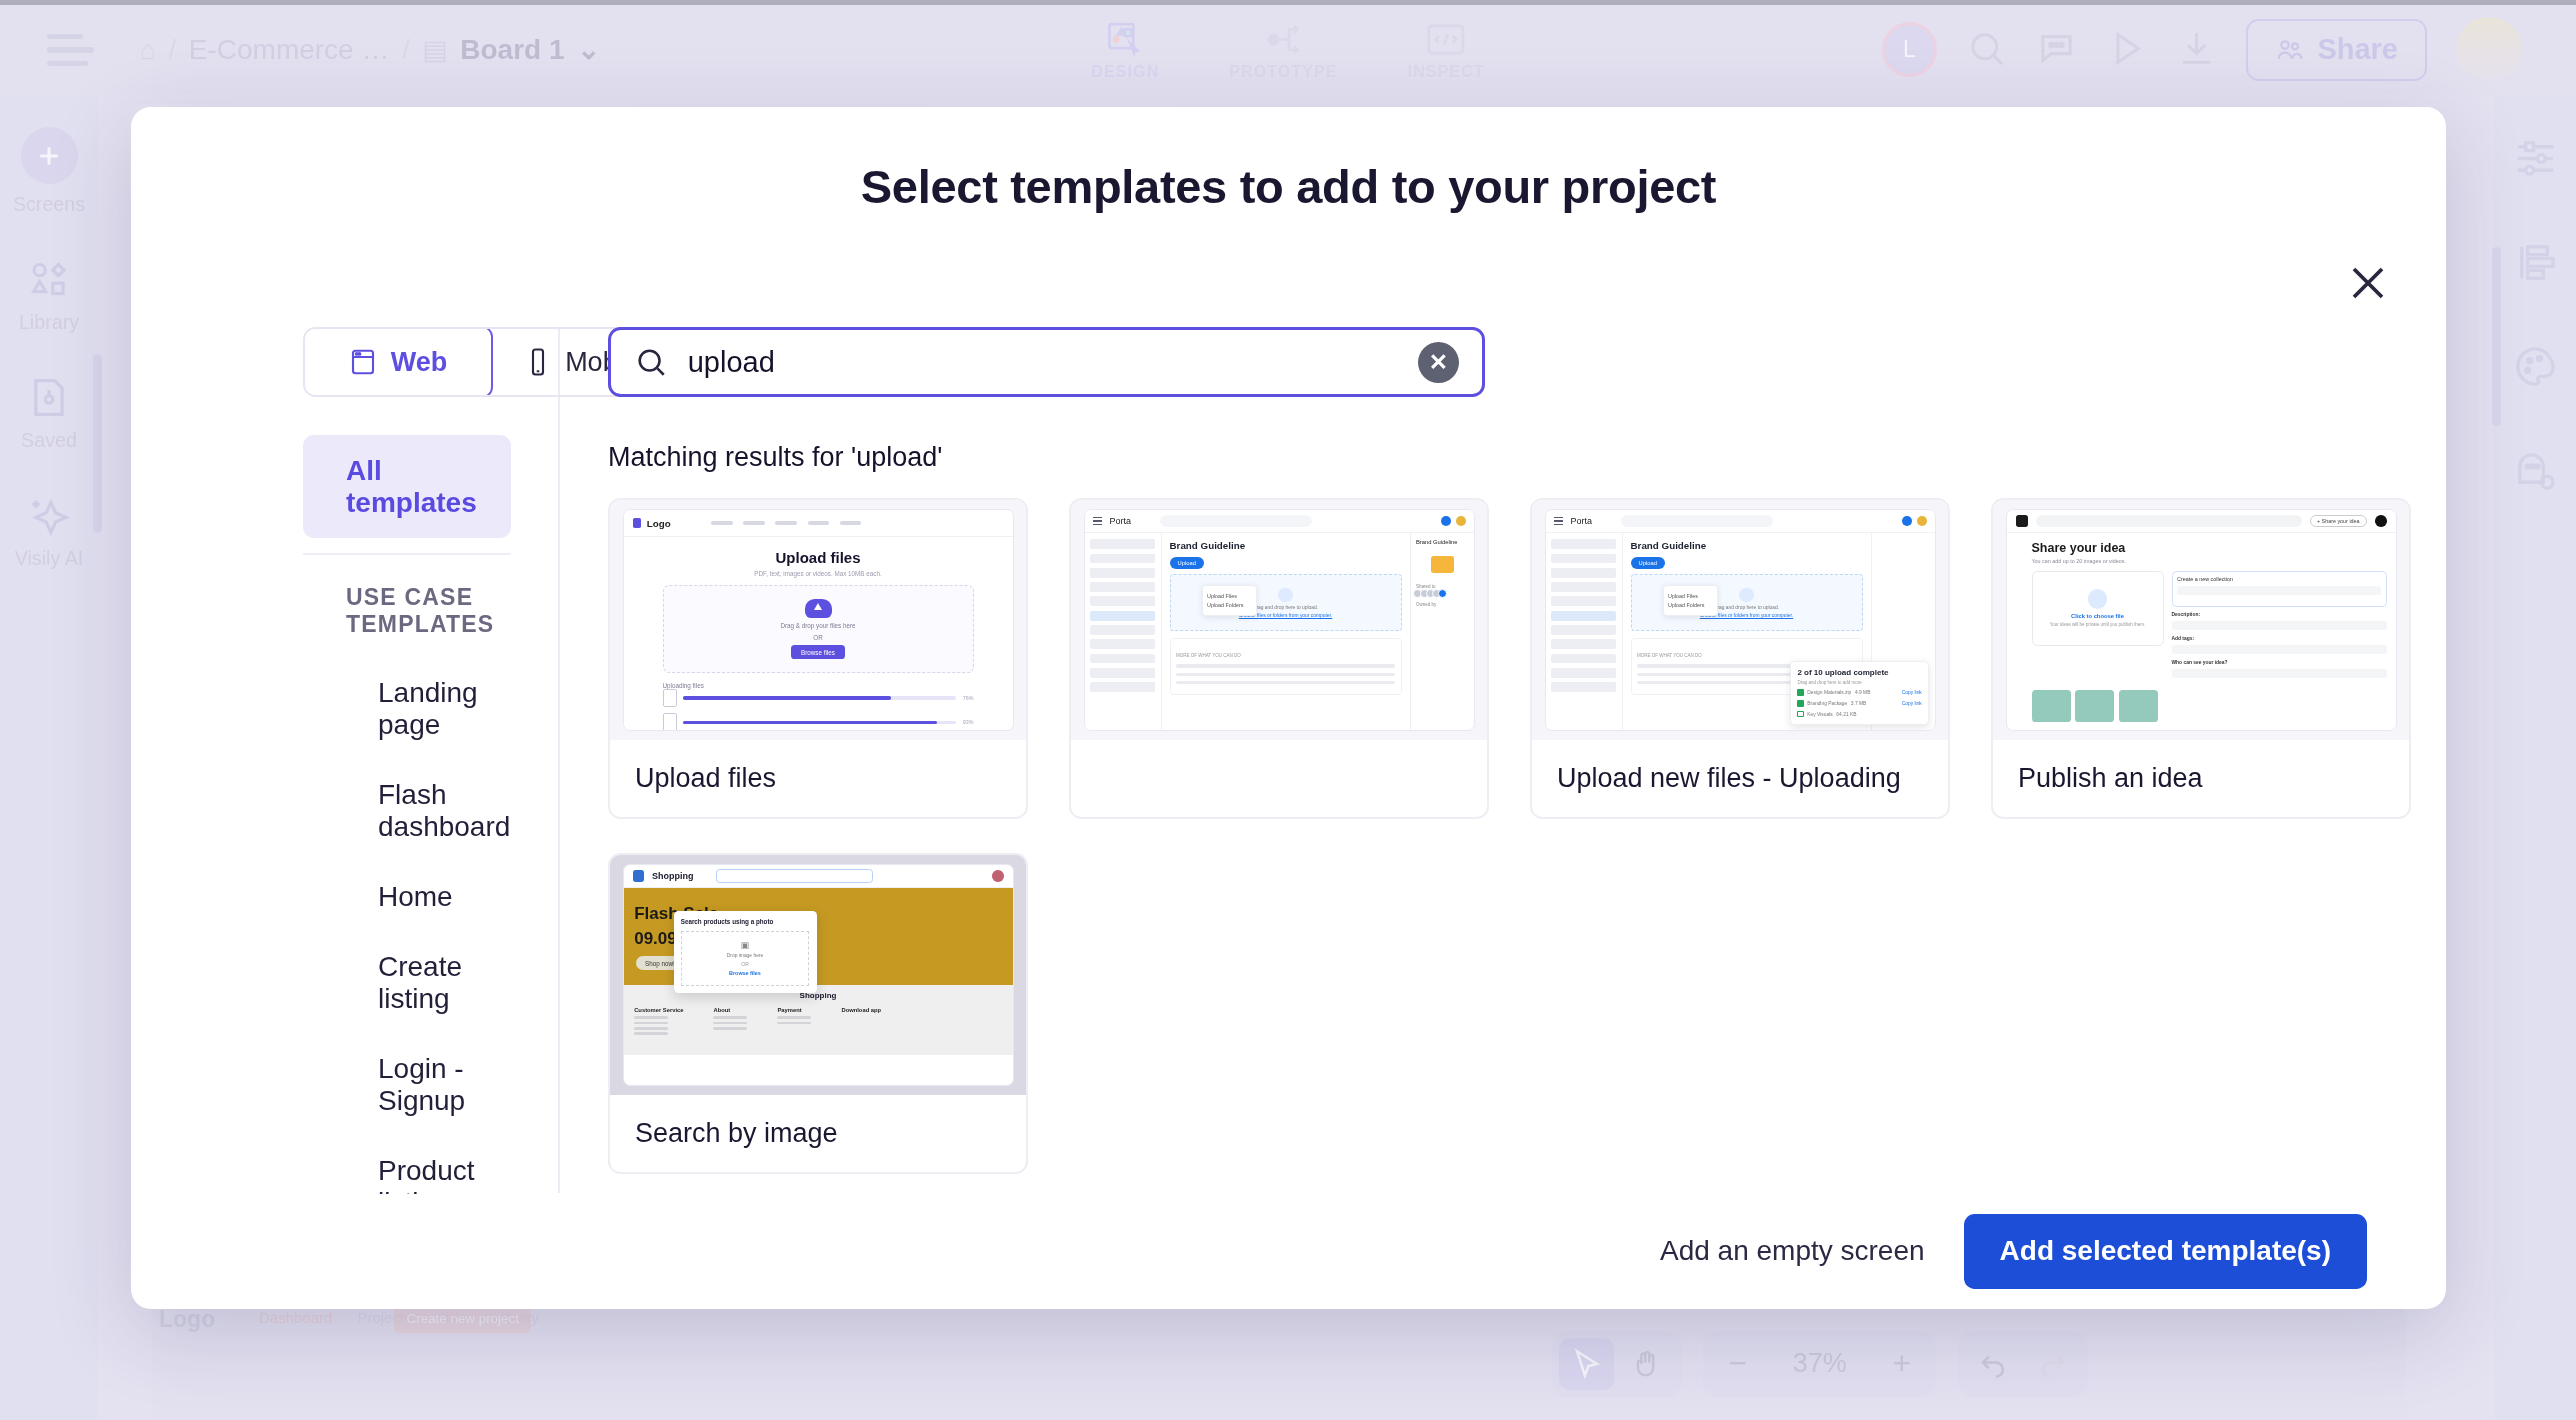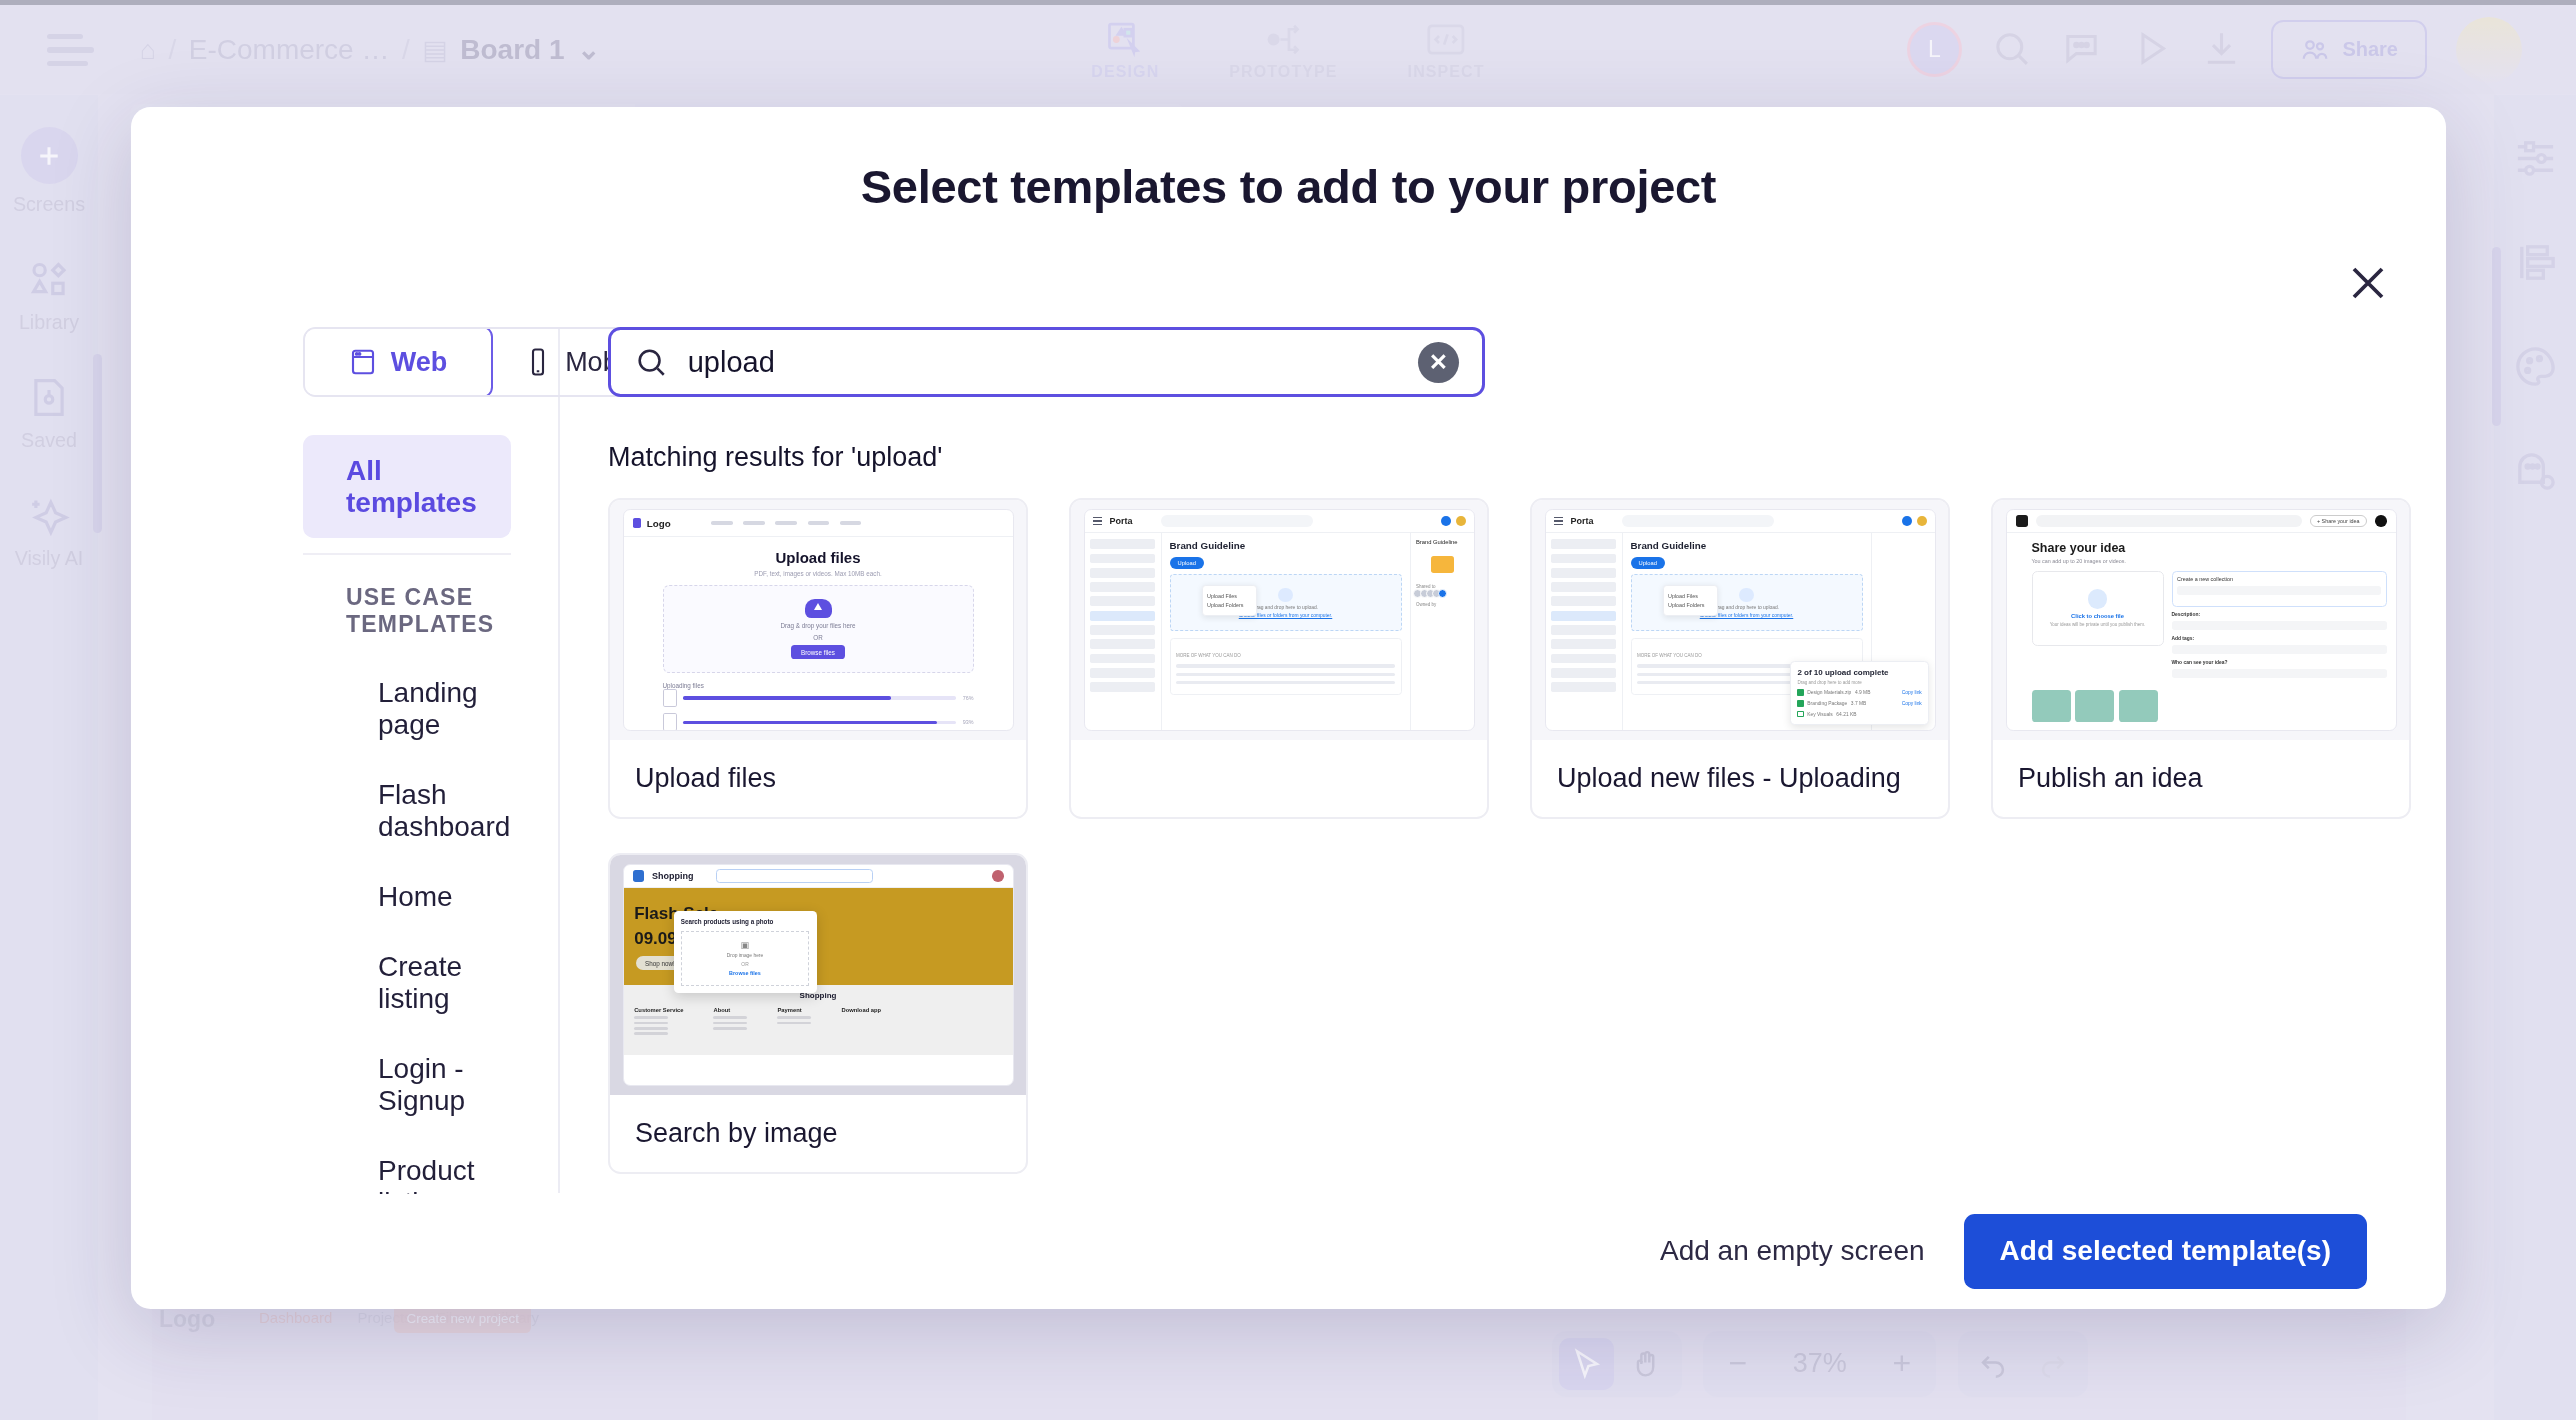--- a/index.html
+++ b/index.html
@@ -28,21 +28,21 @@
   .modes { position:absolute; left:50%; transform:translateX(-50%); display:flex; gap:70px; align-items:center; }
   .mode { display:flex; flex-direction:column; align-items:center; gap:3.6px; }
   .mode svg { width:41px; height:41px; }
   .mode span { font-size:16px; letter-spacing:1.1px; color:#b0ade0; font-weight:700; }
   .mode.dim span { color:#b6b3cf; }
   .trail { margin-left:auto; display:flex; align-items:center; gap:29px; padding-right:27px; }
   .avatar-l { width:55px; height:55px; border-radius:50%; background:#b7b2e2; border:3.6px solid #e7a7bd;
               display:flex; align-items:center; justify-content:center; color:#fff; font-size:23px; }
   .ticon svg { width:41px; height:41px; }
   .share { display:flex; align-items:center; gap:12.5px; border:2.7px solid #9f9ad9; border-radius:12.5px;
-           padding:12.5px 27px; color:#8e89cf; font-size:20px; font-weight:700; }
+           padding:12.5px 27px; color:#8e89cf; font-size:29px; font-weight:700; }
   .bird { width:66px; height:66px; border-radius:50%; background:linear-gradient(#ded2a5,#cfcbe0); }
 
   .leftrail { position:absolute; left:0; top:95px; bottom:0; width:98px; background:#c9c7e1; }
   .lr-item { display:flex; flex-direction:column; align-items:center; gap:9px; margin-top:41px; }
   .lr-item:first-child{ margin-top:32px; }
   .lr-plus { width:57px; height:57px; border-radius:50%; background:#b3aede; display:flex; align-items:center; justify-content:center; }
   .lr-item svg { width:50px; height:45px; }
   .lr-item span { font-size:19.7px; color:#9e9bbb; }
   .lr-scroll { position:absolute; left:93px; top:259px; width:9px; height:179px; border-radius:4.5px; background:#b0abd8; }
 
@@ -127,21 +127,21 @@
   .t-rows { margin:9px 39px 0; }
   .t-row { display:flex; align-items:center; gap:6.3px; margin-bottom:6.3px; }
   .t-file { width:14.3px; height:18px; border:1.3px solid #c9c9da; border-radius:1.8px; }
   .t-bar { flex:1; height:3.6px; background:#e6e4f7; border-radius:1.8px; position:relative; }
   .t-bar b { position:absolute; left:0; top:0; bottom:0; background:#5d4fe0; border-radius:1.8px; }
   .t-pct { font-size:5.4px; color:#a5a5ba; }
 
   .p-nav { height:23px; border-bottom:1.8px solid #eef0f4; display:flex; align-items:center; padding:0 8px; gap:7.2px;}
   .p-burg { width:9.8px; height:8px; display:flex; flex-direction:column; justify-content:space-between; }
   .p-burg i{ height:1.4px; background:#55596b; display:block; }
-  .p-brand { font-size:9px; font-weight:700; color:#222; }
+  .p-brand { font-size:9px; font-weight:400; color:#222; }
   .p-srch { margin-left:21.5px; flex:1; max-width:152px; height:11.6px; background:#f3f5f8; border-radius:6.3px; }
   .p-dots { margin-left:auto; display:flex; gap:4.5px; align-items:center; }
   .p-dot { width:9.8px; height:9.8px; border-radius:50%; background:#1a73e8; }
   .p-dot.y { background:#e8b53a; }
   .p-body { display:flex; height:calc(100% - 23px); }
   .p-side { width:77px; border-right:1.8px solid #eef0f4; padding:6.3px 5.4px; }
   .p-li { height:9.8px; margin-bottom:4.5px; background:#eceef3; border-radius:1.8px; }
   .p-li.a { background:#dce9fb; }
   .p-main { flex:1; padding:7.2px 8px; }
   .p-title { font-size:9.8px; font-weight:700; color:#1d2030; }

